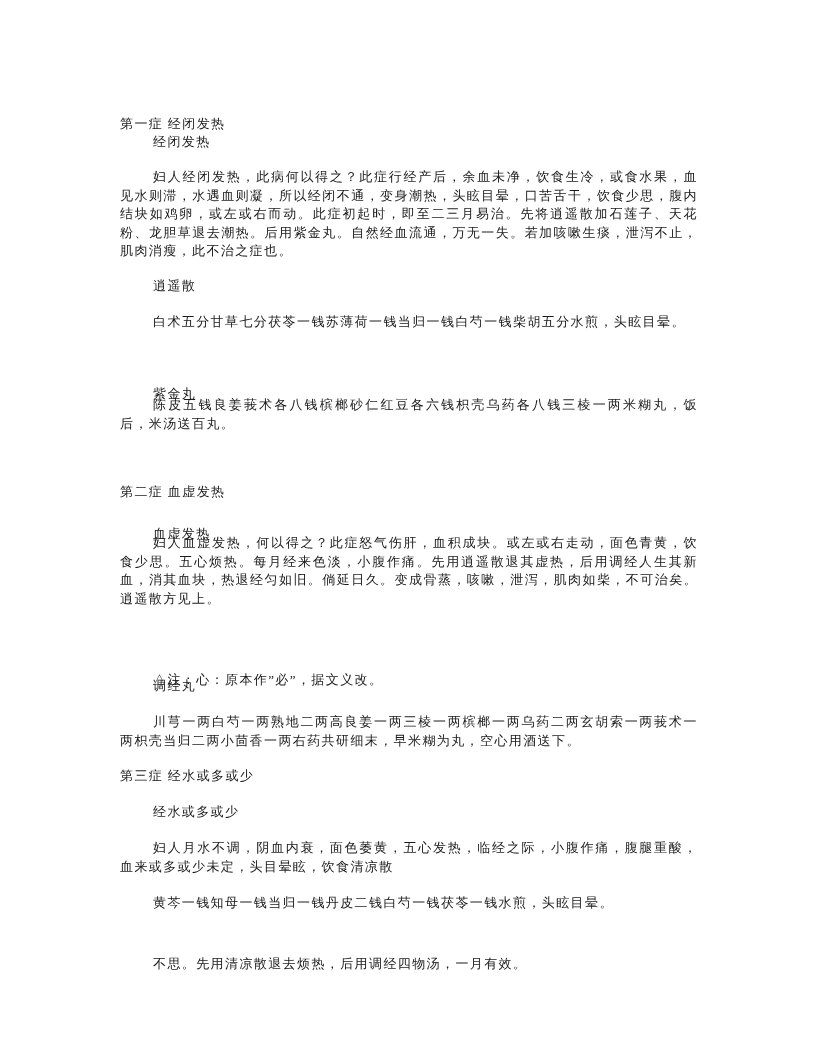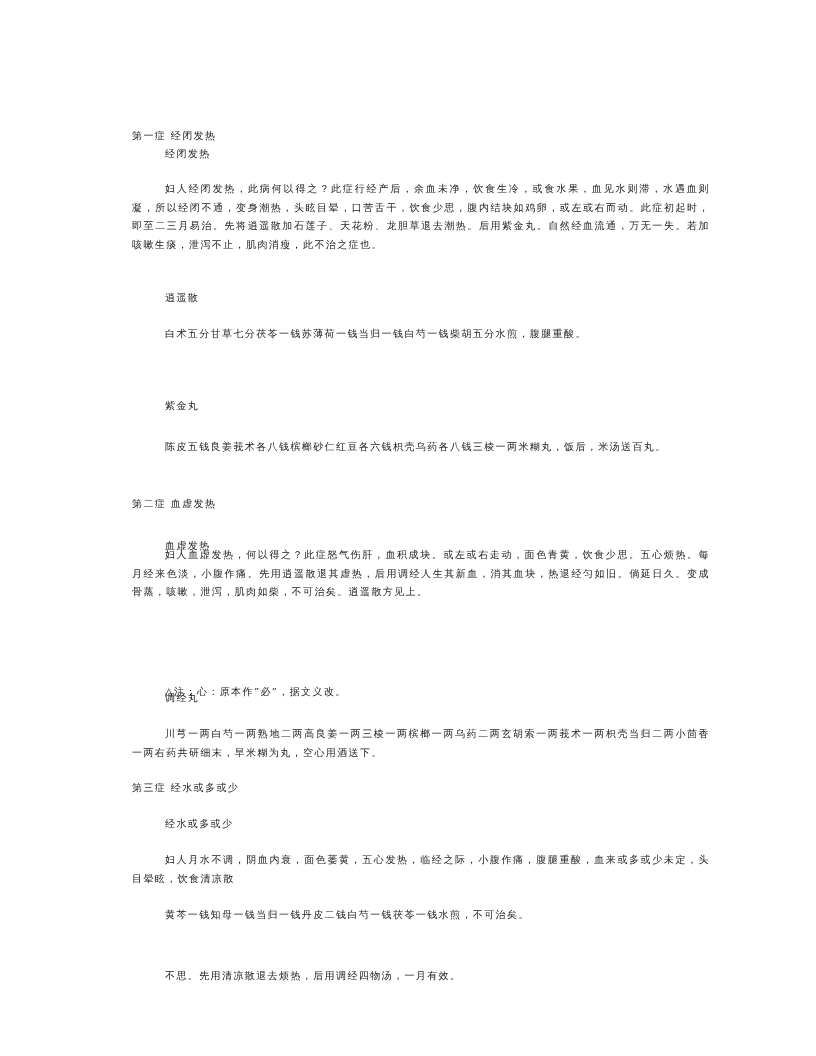--- a/index.html
+++ b/index.html
@@ -1,46 +1,46 @@
 <!DOCTYPE html>
 <html><head>
 <meta charset="utf-8">
 <style>
   html, body { margin:0; padding:0; background:#ffffff; }
   body { width:816px; height:1056px; position:relative; overflow:hidden;
          font-family:"DejaVu Serif", "Liberation Serif", serif; color:#1a1a1a; }
-  .blk { position:absolute; left:120px; width:578px; font-size:10px;
-         line-height:18.6px; letter-spacing:1.4px; text-align:justify; margin:12px; }
+  .blk { position:absolute; left:120px; width:578px; font-size:13px;
+         line-height:18.6px; letter-spacing:1.4px; text-align:justify; margin:0;font-family:Liberation Serif, serif; }
   .indent { text-indent:33px; }
   .sub { left:153px; }
 </style>
 </head>
 <body>
 
 <div>
 
   <p class="blk" style="top:115px;">第一症  经闭发热</p>
   <p class="blk sub" style="top:133px;">经闭发热</p>
   <p class="blk indent" style="top:168px;">妇人经闭发热，此病何以得之？此症行经产后，余血未净，饮食生冷，或食水果，血见水则滞，水遇血则凝，所以经闭不通，变身潮热，头眩目晕，口苦舌干，饮食少思，腹内结块如鸡卵，或左或右而动。此症初起时，即至二三月易治。先将逍遥散加石莲子、天花粉、龙胆草退去潮热。后用紫金丸。自然经血流通，万无一失。若加咳嗽生痰，泄泻不止，肌肉消瘦，此不治之症也。</p>
 
   <p class="blk sub" style="top:277px;">逍遥散</p>
-  <p class="blk indent" style="top:313px;">白术五分甘草七分茯苓一钱苏薄荷一钱当归一钱白芍一钱柴胡五分水煎，腹腿重酸。</p>
+  <p class="blk indent" style="top:313px;">白术五分甘草七分茯苓一钱苏薄荷一钱当归一钱白芍一钱柴胡五分水煎，头眩目晕。</p>
 
   <p class="blk sub" style="top:385px;">紫金丸</p>
-  <p class="blk indent" style="top:426px;">陈皮五钱良姜莪术各八钱槟榔砂仁红豆各六钱枳壳乌药各八钱三棱一两米糊丸，饭后，米汤送百丸。</p>
+  <p class="blk indent" style="top:396px;">陈皮五钱良姜莪术各八钱槟榔砂仁红豆各六钱枳壳乌药各八钱三棱一两米糊丸，饭后，米汤送百丸。</p>
 
   <p class="blk" style="top:483px;">第二症  血虚发热</p>
   <p class="blk sub" style="top:525px;">血虚发热</p>
   <p class="blk indent" style="top:534px;">妇人血虚发热，何以得之？此症怒气伤肝，血积成块。或左或右走动，面色青黄，饮食少思。五心烦热。每月经来色淡，小腹作痛。先用逍遥散退其虚热，后用调经人生其新血，消其血块，热退经匀如旧。倘延日久。变成骨蒸，咳嗽，泄泻，肌肉如柴，不可治矣。逍遥散方见上。</p>
 
   <p class="blk sub" style="top:671px;">△注：心：原本作”必”，据文义改。</p>
 
   <p class="blk sub" style="top:677px;">调经丸</p>
   <p class="blk indent" style="top:713px;">川芎一两白芍一两熟地二两高良姜一两三棱一两槟榔一两乌药二两玄胡索一两莪术一两枳壳当归二两小茴香一两右药共研细末，早米糊为丸，空心用酒送下。</p>
 
   <p class="blk" style="top:767px;">第三症  经水或多或少</p>
   <p class="blk sub" style="top:803px;">经水或多或少</p>
   <p class="blk indent" style="top:839px;">妇人月水不调，阴血内衰，面色萎黄，五心发热，临经之际，小腹作痛，腹腿重酸，血来或多或少未定，头目晕眩，饮食清凉散</p>
 
-  <p class="blk indent" style="top:894px;">黄芩一钱知母一钱当归一钱丹皮二钱白芍一钱茯苓一钱水煎，不可治矣。</p>
+  <p class="blk indent" style="top:894px;">黄芩一钱知母一钱当归一钱丹皮二钱白芍一钱茯苓一钱水煎，头眩目晕。</p>
   <p class="blk indent" style="top:955px;">不思。先用清凉散退去烦热，后用调经四物汤，一月有效。</p>
 
 </div>
 
 </body></html>

